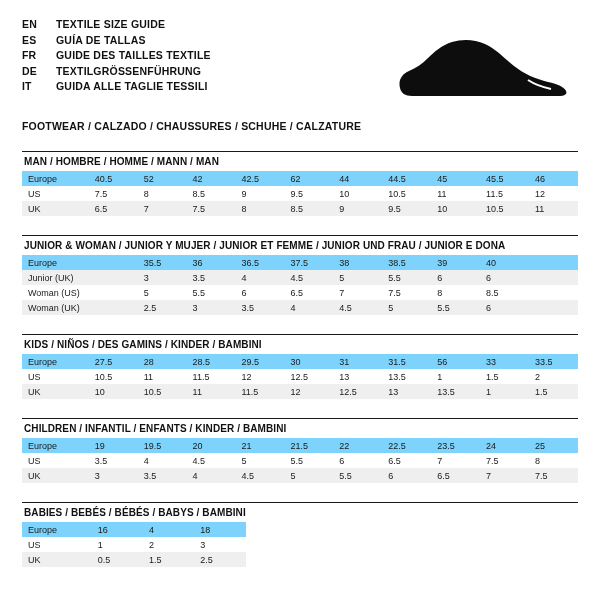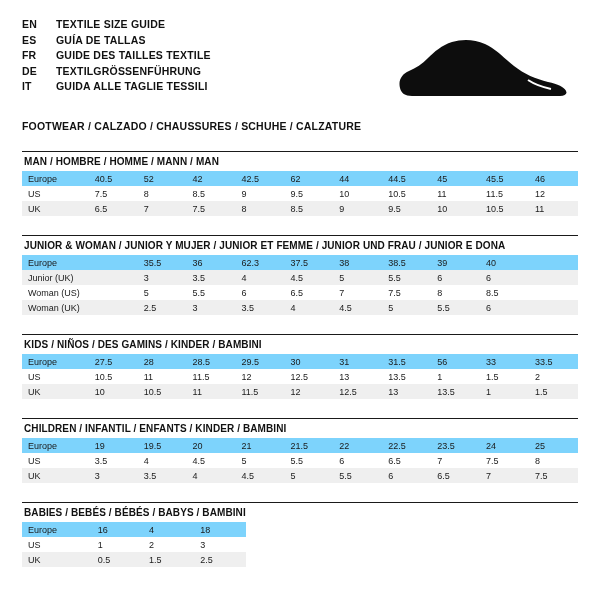--- a/index.html
+++ b/index.html
@@ -232,21 +232,21 @@
           <col style="width:8.8%">
           <col style="width:8.8%">
           <col style="width:8.8%">
       </colgroup>
       <tbody>
         <tr class="row-shaded">
           <td class="label-cell">Europe</td>
           <td></td>
           <td>35.5</td>
           <td>36</td>
-          <td>62.3</td>
+          <td>36.5</td>
           <td>37.5</td>
           <td>38</td>
           <td>38.5</td>
           <td>39</td>
           <td>40</td>
           <td></td>
         </tr>
         <tr class="row-alt">
           <td class="label-cell">Junior (UK)</td>
           <td></td>

